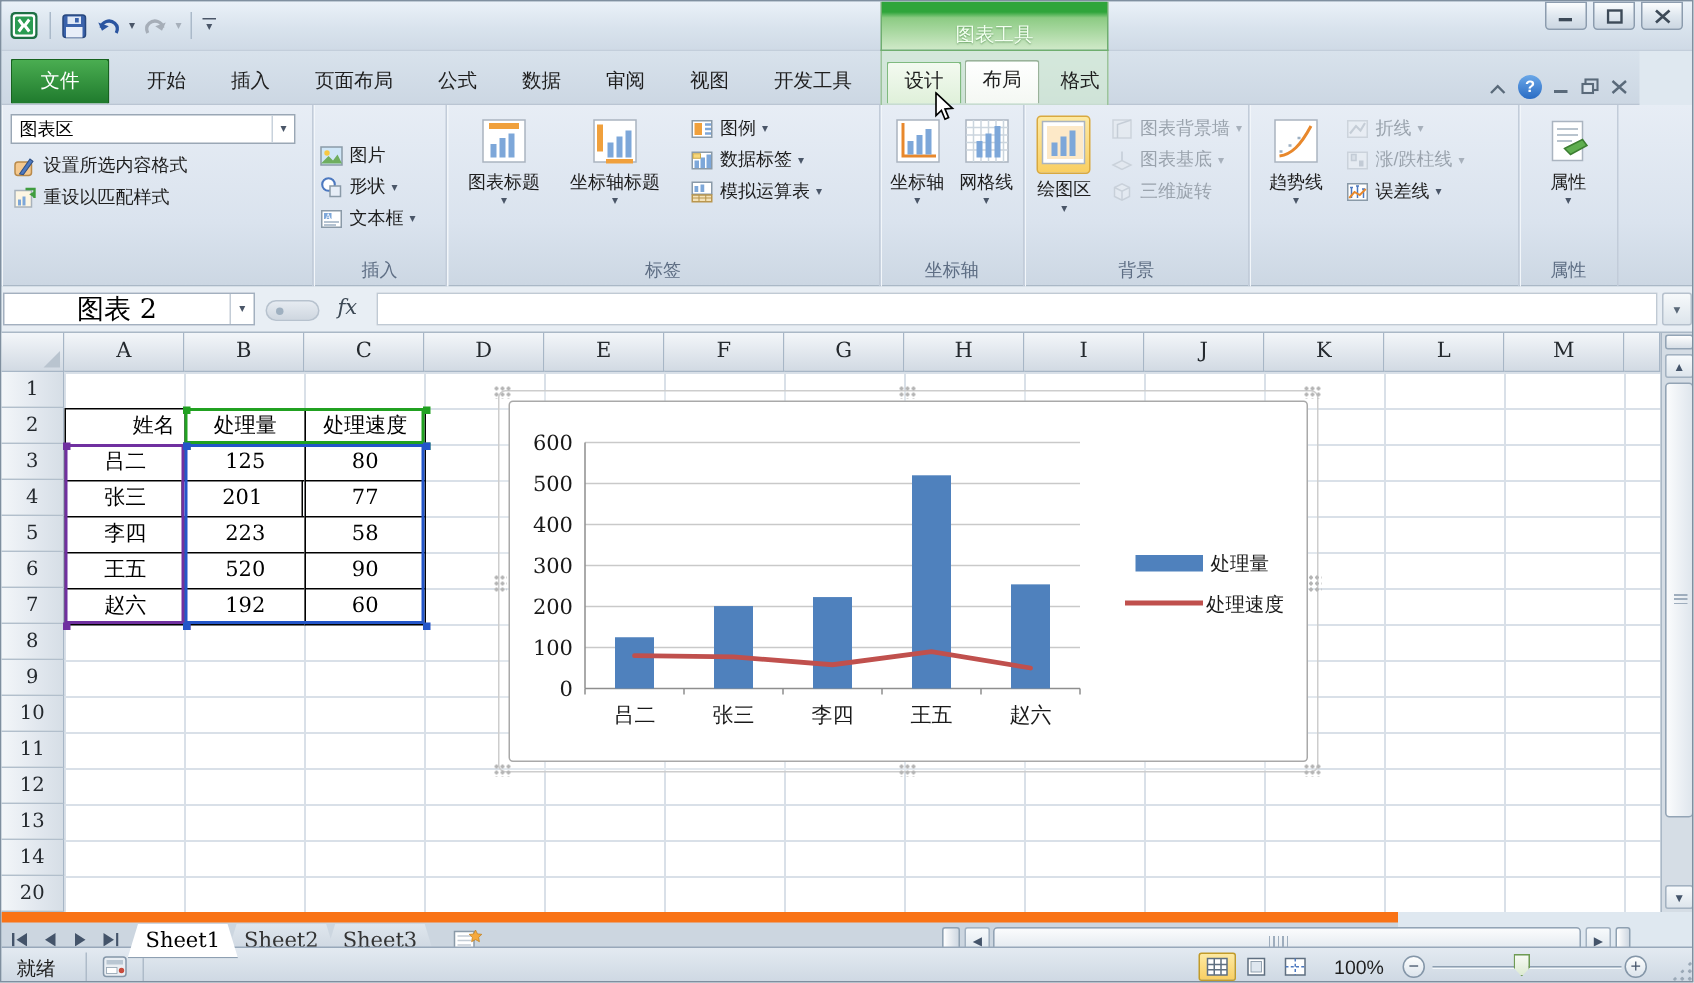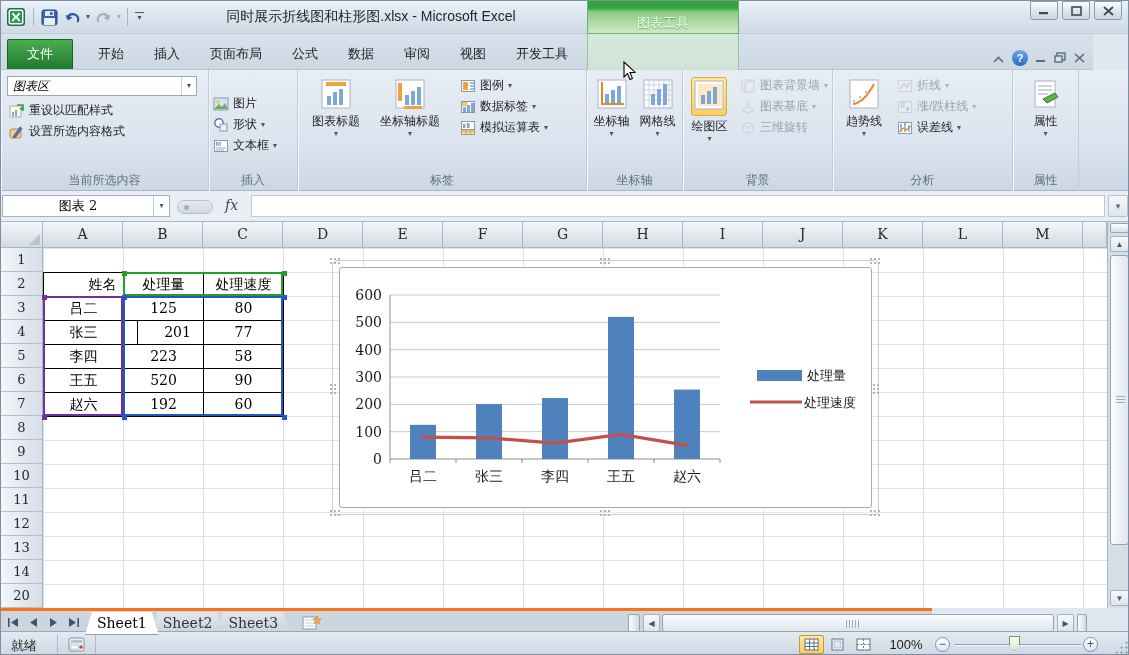--- a/index.html
+++ b/index.html
@@ -58,35 +58,35 @@
   .bigbtn { display:flex; flex-direction:column; align-items:center; padding-top:3px;
     border:1px solid transparent; border-radius:3px; }
   .bigbtn .blabel { font-size:12px; line-height:14px; color:#1e1e1e; text-align:center; margin-top:3px; white-space:nowrap; }
   .bigbtn .caret { margin-top:2px; }
   .smallbtn { display:flex; align-items:center; gap:4px; height:21px; font-size:12px;
     color:#1e1e1e; padding:0 4px; white-space:nowrap; }
   .smallbtn.disabled, .bigbtn.disabled .blabel { color:#9aa3ad; }
   .disabled svg { opacity:.4; }
   .combo { width:190px; height:20px; background:#fff; border:1px solid #9aa7b5; display:flex;
     align-items:center; font-size:12px; padding-left:5px; margin:3px 0 4px 6px; }
-  .combo .cv { flex:1;font-style:italic; }
+  .combo .cv { flex:1; }
   .combo .carbox { width:15px; height:100%; display:flex; align-items:center; justify-content:center;
     border-left:1px solid #c8d2dc; }
   .linkbtn { display:flex; align-items:center; gap:5px; height:21px; font-size:12px; color:#1e1e1e;
     padding-left:7px; white-space:nowrap; }
   .hl-icon { background:linear-gradient(#fde9a2,#f9cf63); border:1px solid #d9a93f; border-radius:3px; }
   .i32 { width:34px; height:34px; }
   .i16 { width:16px; height:16px; flex:0 0 16px; }
 
   
   #formulabar { left:0; top:190px; width:1129px; height:31px; background:#e8eef4;
     border-bottom:1px solid #aab8c6; }
   #namebox { left:1px; top:4px; width:168px; height:22px; background:#fff; border:1px solid #a3b0bf;
     display:flex; align-items:center; }
-  #namebox .nv { flex:1; text-align:center; font-family:"DejaVu Serif","Liberation Serif",serif; font-size:13px; }
+  #namebox .nv { flex:1; text-align:center; font-family:"DejaVu Serif","Liberation Serif",serif; font-size:18px; }
   #namebox .carbox { width:16px; height:100%; display:flex; align-items:center; justify-content:center; border-left:1px solid #c3ccd6; }
   #fb-pill { left:176px; top:9px; width:36px; height:14px; border-radius:7px;
     background:linear-gradient(#e6ebf1,#cfd7e0); border:1px solid #b7c2ce; }
   #fb-pill i { position:absolute; left:6px; top:4px; width:5px; height:5px; border-radius:50%; background:#9fb0c0; }
   #fx { left:224px; top:6px; font-family:"DejaVu Serif","Liberation Serif",serif; font-style:italic;
     font-size:14px; color:#3c4854; }
   #fb-input { left:250px; top:4px; width:854px; height:22px; background:#fff; border:1px solid #c0cad4; }
   #fb-expand { left:1107px; top:4px; width:20px; height:22px; border:1px solid #b6c1cd; border-radius:2px;
     background:linear-gradient(#f6f9fb,#dde5ec); display:flex; align-items:center; justify-content:center;
     color:#5a6878; font-size:9px; }
@@ -132,21 +132,21 @@
   .sbtn { display:flex; align-items:center; justify-content:center; color:#44546a; font-size:8px;
     background:linear-gradient(#f7fafc,#dde5ec); border:1px solid #a3b2c1; border-radius:2px; }
   #vs-up { left:2px; top:14px; width:19px; height:16px; }
   #vs-thumb { left:2px; top:33px; width:19px; height:290px; background:linear-gradient(90deg,#fbfcfd,#dfe6ed);
     border:1px solid #93a4b5; border-radius:3px; }
   #vs-thumb::after { content:""; position:absolute; left:5px; top:140px; width:9px; height:7px;
     background-image:repeating-linear-gradient(to bottom,#9eadbd 0 1px,transparent 1px 3px); }
   #vs-down { left:2px; top:368px; width:19px; height:16px; }
 
   
-  #sheetbar { left:0; top:607px; width:931px; height:24px; background:#ccd6e0; border-top:3px solid #f97316; }
+  #sheetbar { left:0; top:607px; width:931px; height:24px; background:#ccd6e0; border-top:7px solid #f97316; }
   #tabnav { left:4px; top:3px; display:flex; gap:3px; align-items:center; color:#44546a; font-size:9px; }
   .tnbtn { width:17px; height:17px; display:flex; align-items:center; justify-content:center; }
   .stab { height:23px; padding:3px 12px 0; font-family:"DejaVu Serif","Liberation Serif",serif;
     font-size:14px; color:#333; clip-path:polygon(7px 0,calc(100% - 7px) 0,100% 100%,0 100%);
     background:linear-gradient(#dfe6ed,#c9d3de); margin-right:-8px; }
   .stab.active { background:#fff; color:#000; z-index:3; position:relative;
     box-shadow:0 -1px 0 #8ea0b2 inset; }
   #sheet-tabs { left:84px; top:1px; display:flex; }
   #ins-sheet { left:300px; top:3px; width:24px; height:18px; }
   #hs-split { left:627px; top:3px; width:12px; height:18px; background:linear-gradient(90deg,#fff,#cfd8e2);
@@ -223,21 +223,20 @@
           <path d="M15.5 5 L13 10.5 L8.5 7.5 Z" fill="#a6aeb8"></path>
         </svg>
     </span>
     <span class="caret dis">▾</span>
     <span class="sep"></span>
     <span class="qbtn" style="flex-direction:column;gap:1px;">
       <span style="width:9px;height:1.5px;background:#4a5668;"></span>
       <span class="caret">▾</span>
     </span>
   </div>
-  <div class="abs" id="title-text">同时展示折线图和柱形图.xlsx - Microsoft Excel</div>
   <div class="abs" id="win-controls">
     <span class="wbtn">
         <svg width="10" height="9">
           <rect x="0" y="6" width="9" height="2.2" fill="#3d4a58"></rect>
         </svg>
       </span>
     <span class="wbtn">
         <svg width="11" height="10">
           <rect x="1" y="1" width="9" height="8" fill="none" stroke="#3d4a58" stroke-width="1.6"></rect>
         </svg>
@@ -256,20 +255,25 @@
   <div class="abs" id="main-tabs">
       <div class="mtab file">文件</div>
       <div class="mtab">开始</div>
       <div class="mtab">插入</div>
       <div class="mtab">页面布局</div>
       <div class="mtab">公式</div>
       <div class="mtab">数据</div>
       <div class="mtab">审阅</div>
       <div class="mtab">视图</div>
       <div class="mtab">开发工具</div>
+    </div>
+  <div class="abs" id="ctx-tabs">
+      <div class="ctab hover">设计</div>
+      <div class="ctab active">布局</div>
+      <div class="ctab">格式</div>
     </div>
   <div class="abs" id="ribbon-right-ctl">
     <span><svg width="11" height="7">
           <path d="M1 6 L5.5 1.5 L10 6" fill="none" stroke="#5a6a7a" stroke-width="1.6"></path>
         </svg></span>
     <span class="help-circle">?</span>
     <span><svg width="10" height="9">
           <rect x="0" y="6" width="9" height="2" fill="#5a6a7a"></rect>
         </svg></span>
     <span><svg width="12" height="11">
@@ -286,36 +290,35 @@
 
   <div class="rgroup" style="width:208px">
     <div class="combo">
       <span class="cv">图表区</span>
       <span class="carbox">
           <span class="caret">▾</span>
         </span>
     </div>
     <div class="linkbtn">
       <svg class="i16">
+          <rect x="2" y="5" width="11" height="9" rx="2" fill="#f5c98f" stroke="#b98a4a"></rect>
+          <path d="M5 13 L12 3 L14 4.5 L7.5 13.5 Z" fill="#4d79c0" stroke="#2e4f85" stroke-width=".7"></path>
+        </svg>
+      <span>设置所选内容格式</span>
+    </div>
+    <div class="linkbtn">
+      <svg class="i16">
           <rect x="2" y="3" width="11" height="11" fill="#fdf6e3" stroke="#a8b2bc"></rect>
           <rect x="4" y="9" width="2" height="4" fill="#7da7d9"></rect>
           <rect x="7" y="7" width="2" height="6" fill="#7da7d9"></rect>
           <path d="M9 2 L15 2 L15 8" fill="none" stroke="#3f9c3f" stroke-width="1.6"></path>
           <path d="M15 8 L11.5 5.5 L15 3.5 Z" fill="#3f9c3f"></path>
         </svg>
       <span>重设以匹配样式</span>
     </div>
-    <div class="linkbtn">
-      <svg class="i16">
-          <rect x="2" y="5" width="11" height="9" rx="2" fill="#f5c98f" stroke="#b98a4a"></rect>
-          <path d="M5 13 L12 3 L14 4.5 L7.5 13.5 Z" fill="#4d79c0" stroke="#2e4f85" stroke-width=".7"></path>
-        </svg>
-      <span>设置所选内容格式</span>
-    </div>
-    <div class="glabel">当前所选内容</div>
   </div>
 
   <div class="rgroup" style="width:89px">
     <div class="smallbtn" style="margin-top:20px">
       <svg class="i16">
           <rect x="1" y="2" width="14" height="12" fill="#cfe6f7" stroke="#8a9aa8"></rect>
           <circle cx="5" cy="6" r="1.8" fill="#f7c844"></circle>
           <path d="M1 13 L6 8 L9 11 L12 7 L15 13 Z" fill="#6fae5f"></path>
         </svg>
       <span>图片</span>
@@ -506,21 +509,20 @@
           <svg class="i16">
               <rect x="1.5" y="2.5" width="13" height="11" fill="#fff" stroke="#8a9aa8"></rect>
               <path d="M4 5 v7 M3 5 h2 M8 4 v8 M7 4 h2 M12 6 v6 M11 6 h2" stroke="#4d79c0" stroke-width="1"></path>
               <path d="M2.5 12 L6 8 L9.5 10 L13.5 6" fill="none" stroke="#e8882c" stroke-width="1.3"></path>
             </svg>
           <span>误差线</span>
             <span class="caret">▾</span>
         </div>
       </div>
     </div>
-    <div class="glabel">分析</div>
   </div>
 
   <div class="rgroup" style="width:66px">
     <div style="display:flex;justify-content:center;">
       <div class="bigbtn" style="width:50px">
         <svg class="i32" viewBox="0 0 34 34">
             <rect x="6" y="4" width="20" height="26" fill="#fff" stroke="#aab4c0"></rect>
             <path d="M9 9 h14 M9 13 h14 M9 17 h10" stroke="#b9c4ce" stroke-width="1.4"></path>
             <path d="M14 22 L26 16 L29 20 L18 26 Z" fill="#5fae4f" stroke="#3c7e31"></path>
           </svg>
@@ -584,21 +586,21 @@
     </div>
   <div class="abs" id="gridlines"></div>
   <div class="abs" id="cells-layer" style="left:0;top:0;width:100%;height:100%;">
       <div class="cell" style="left: 42px; top: 50px; width: 81px; height: 25px; padding-left: 38px;">姓名</div>
       <div class="cell" style="left: 122px; top: 50px; width: 81px; height: 25px;">处理量</div>
       <div class="cell" style="left: 202px; top: 50px; width: 81px; height: 25px;">处理速度</div>
       <div class="cell" style="left: 42px; top: 74px; width: 81px; height: 25px;">吕二</div>
       <div class="cell" style="left: 122px; top: 74px; width: 81px; height: 25px;">125</div>
       <div class="cell" style="left: 202px; top: 74px; width: 81px; height: 25px;">80</div>
       <div class="cell" style="left: 42px; top: 98px; width: 81px; height: 25px;">张三</div>
-      <div class="cell" style="left: 136px; top: 98px; width: 81px; height: 25px;">201</div>
+      <div class="cell" style="left: 120px; top: 98px; width: 81px; height: 25px;">201</div>
       <div class="cell" style="left: 202px; top: 98px; width: 81px; height: 25px;">77</div>
       <div class="cell" style="left: 42px; top: 122px; width: 81px; height: 25px;">李四</div>
       <div class="cell" style="left: 122px; top: 122px; width: 81px; height: 25px;">223</div>
       <div class="cell" style="left: 202px; top: 122px; width: 81px; height: 25px;">58</div>
       <div class="cell" style="left: 42px; top: 146px; width: 81px; height: 25px;">王五</div>
       <div class="cell" style="left: 122px; top: 146px; width: 81px; height: 25px;">520</div>
       <div class="cell" style="left: 202px; top: 146px; width: 81px; height: 25px;">90</div>
       <div class="cell" style="left: 42px; top: 170px; width: 81px; height: 25px;">赵六</div>
       <div class="cell" style="left: 122px; top: 170px; width: 81px; height: 25px;">192</div>
       <div class="cell" style="left: 202px; top: 170px; width: 81px; height: 25px;">60</div>

